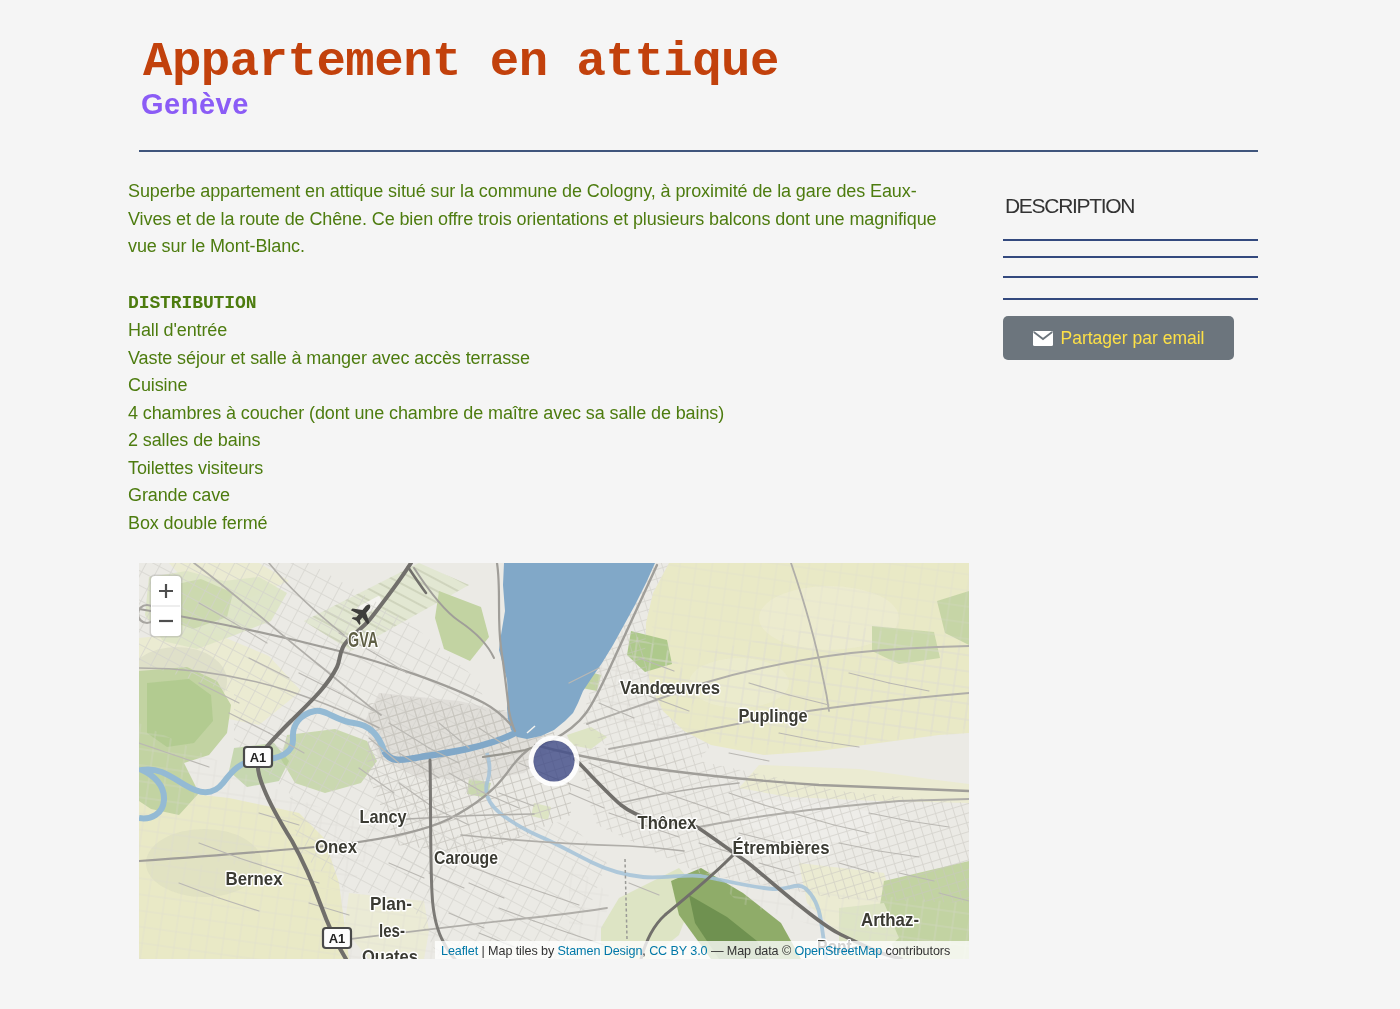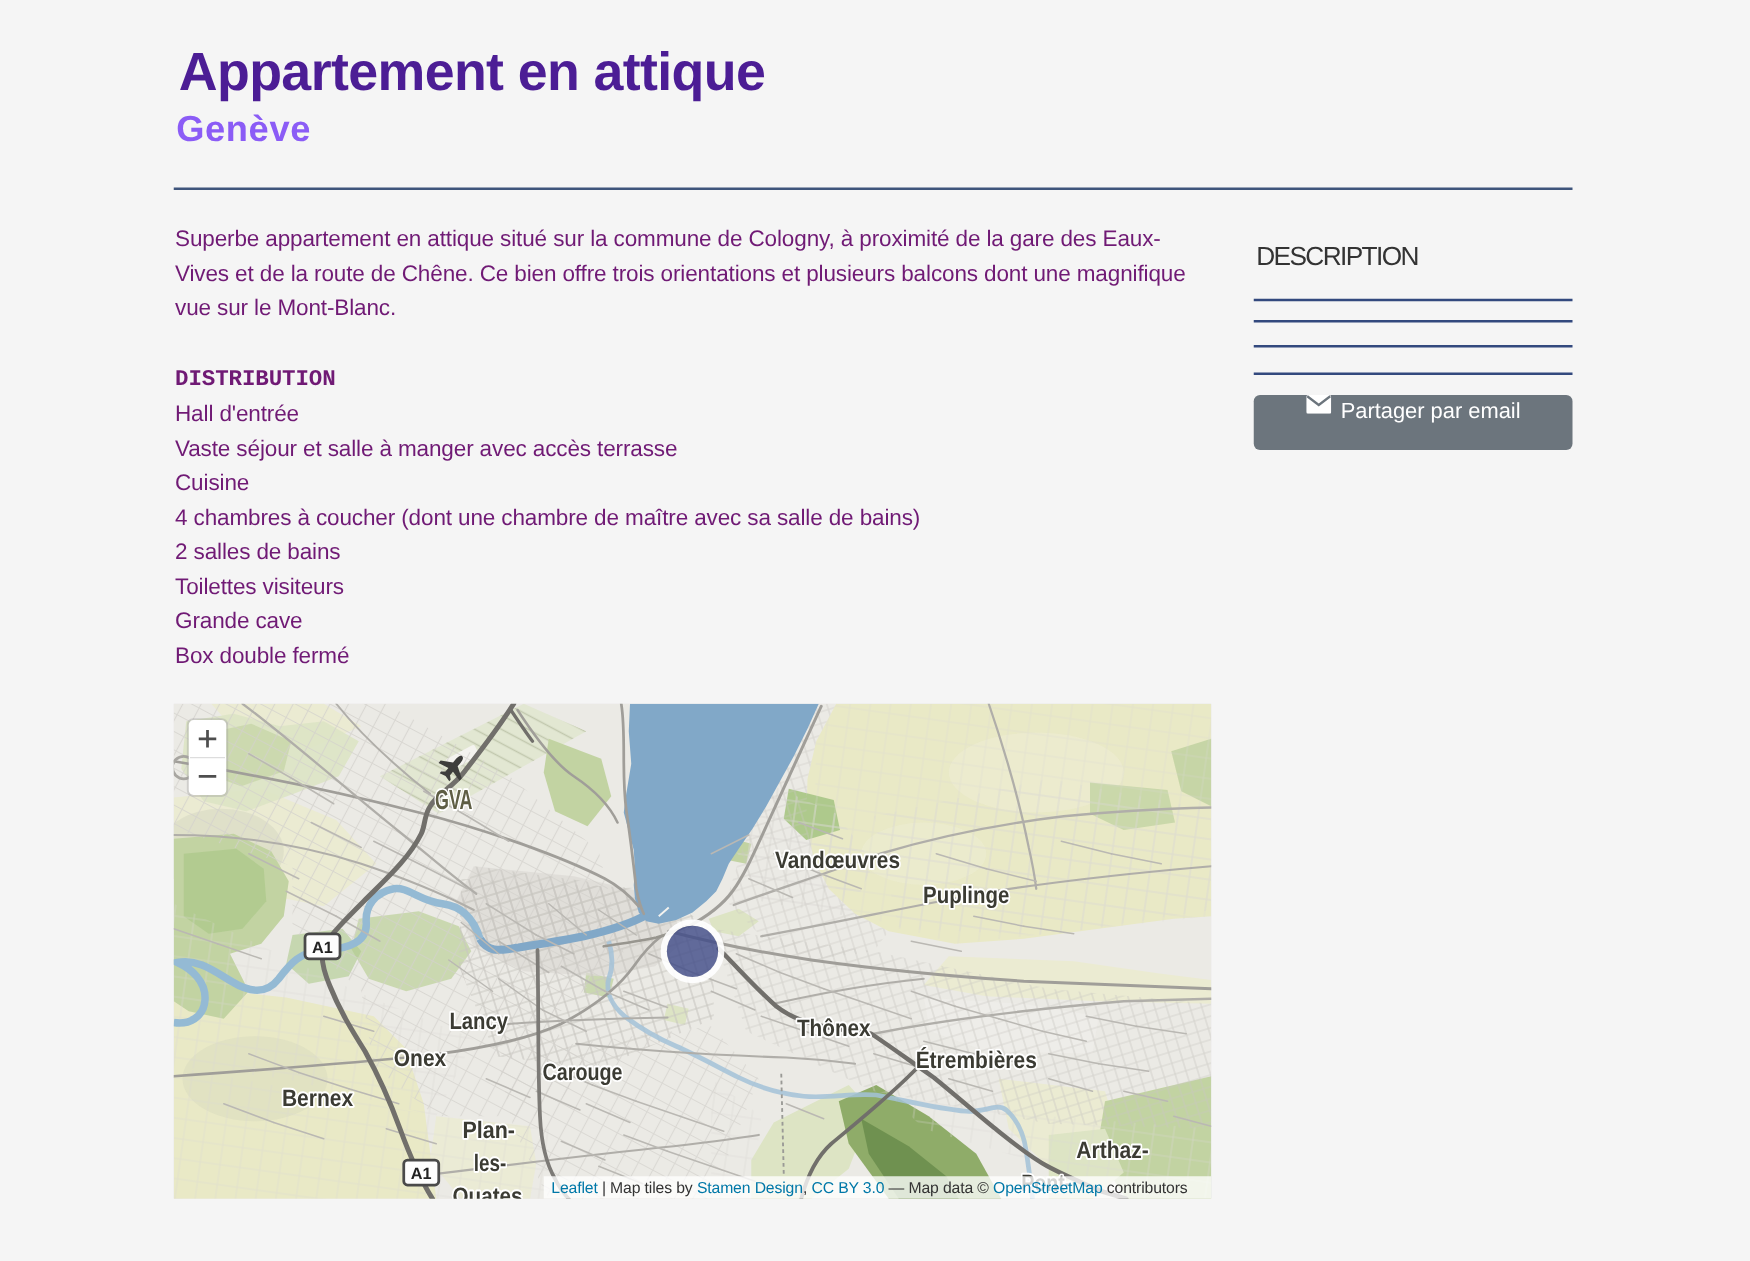--- a/index.html
+++ b/index.html
@@ -8,54 +8,55 @@
   body {
     background:#f5f5f5;
     font-family:"Liberation Sans", sans-serif;
     color:#333;
     width:1400px; height:1009px;
     overflow:hidden;
   }
   .wrap { position:relative; width:1400px; height:1009px; }
   h1 {
     position:absolute; left:143px; top:33px; margin:0;
-    font-size:43px; font-weight:bold; color:#4c1d95; letter-spacing:-0.5px;
+    font-size:49px; font-weight:bold; color:#c2410c; letter-spacing:-0.5px;
     line-height:1.2;
+    font-family:Liberation Mono, monospace;
   }
   .sub {
     position:absolute; left:141px; top:88px;
     font-size:29px; font-weight:bold; color:#8b5cf6; letter-spacing:0.5px;
   }
   .mainhr {
     position:absolute; left:139px; top:150px; width:1119px; height:0;
     border-top:2px solid #3f557c;
   }
   .leftcol {
-    position:absolute; left:140px; top:178px; width:835px;
-    font-size:18px; line-height:27.5px; color:#701a75; letter-spacing:-0.1px;
+    position:absolute; left:128px; top:178px; width:835px;
+    font-size:18px; line-height:27.5px; color:#4d7c0f; letter-spacing:-0.1px;
   }
   .leftcol .para { margin:0 0 28px 0; }
   .leftcol b.dt { font-weight:bold;font-family:Liberation Mono, monospace; }
   .map {
     position:absolute; left:139px; top:563px; width:830px; height:396px;
     background:#e9e8e3;
   }
   .sidebar {
     position:absolute; left:1003px; top:191px; width:255px;
     font-size:16.5px; line-height:24px;
   }
   .sidebar h3 {
     margin:3px 0 0 2px; font-size:21px; font-weight:normal; color:#333; letter-spacing:-1.3px;
   }
   .shr { border:none; border-top:2px solid #33497e; margin:0; }
   .row { display:flex; justify-content:space-between; align-items:baseline; }
   .row .lab { font-weight:bold; }
   .btn {
-    margin-top:16px; width:255px; height:44px; background:#6c757d; border-radius:5px;
-    color:#ffffff; font-size:17.5px; display:flex; align-items:flex-start; justify-content:center;
+    margin-top:16px; width:231px; height:44px; background:#6c757d; border-radius:5px;
+    color:#fde047; font-size:17.5px; display:flex; align-items:center; justify-content:center;
   }
   .btn svg { margin-right:8px; }
 </style>
 </head>
 <body>
 <div class="wrap">
   <h1>Appartement en attique</h1>
   <div class="sub">Genève</div>
   <div class="mainhr"></div>
 

